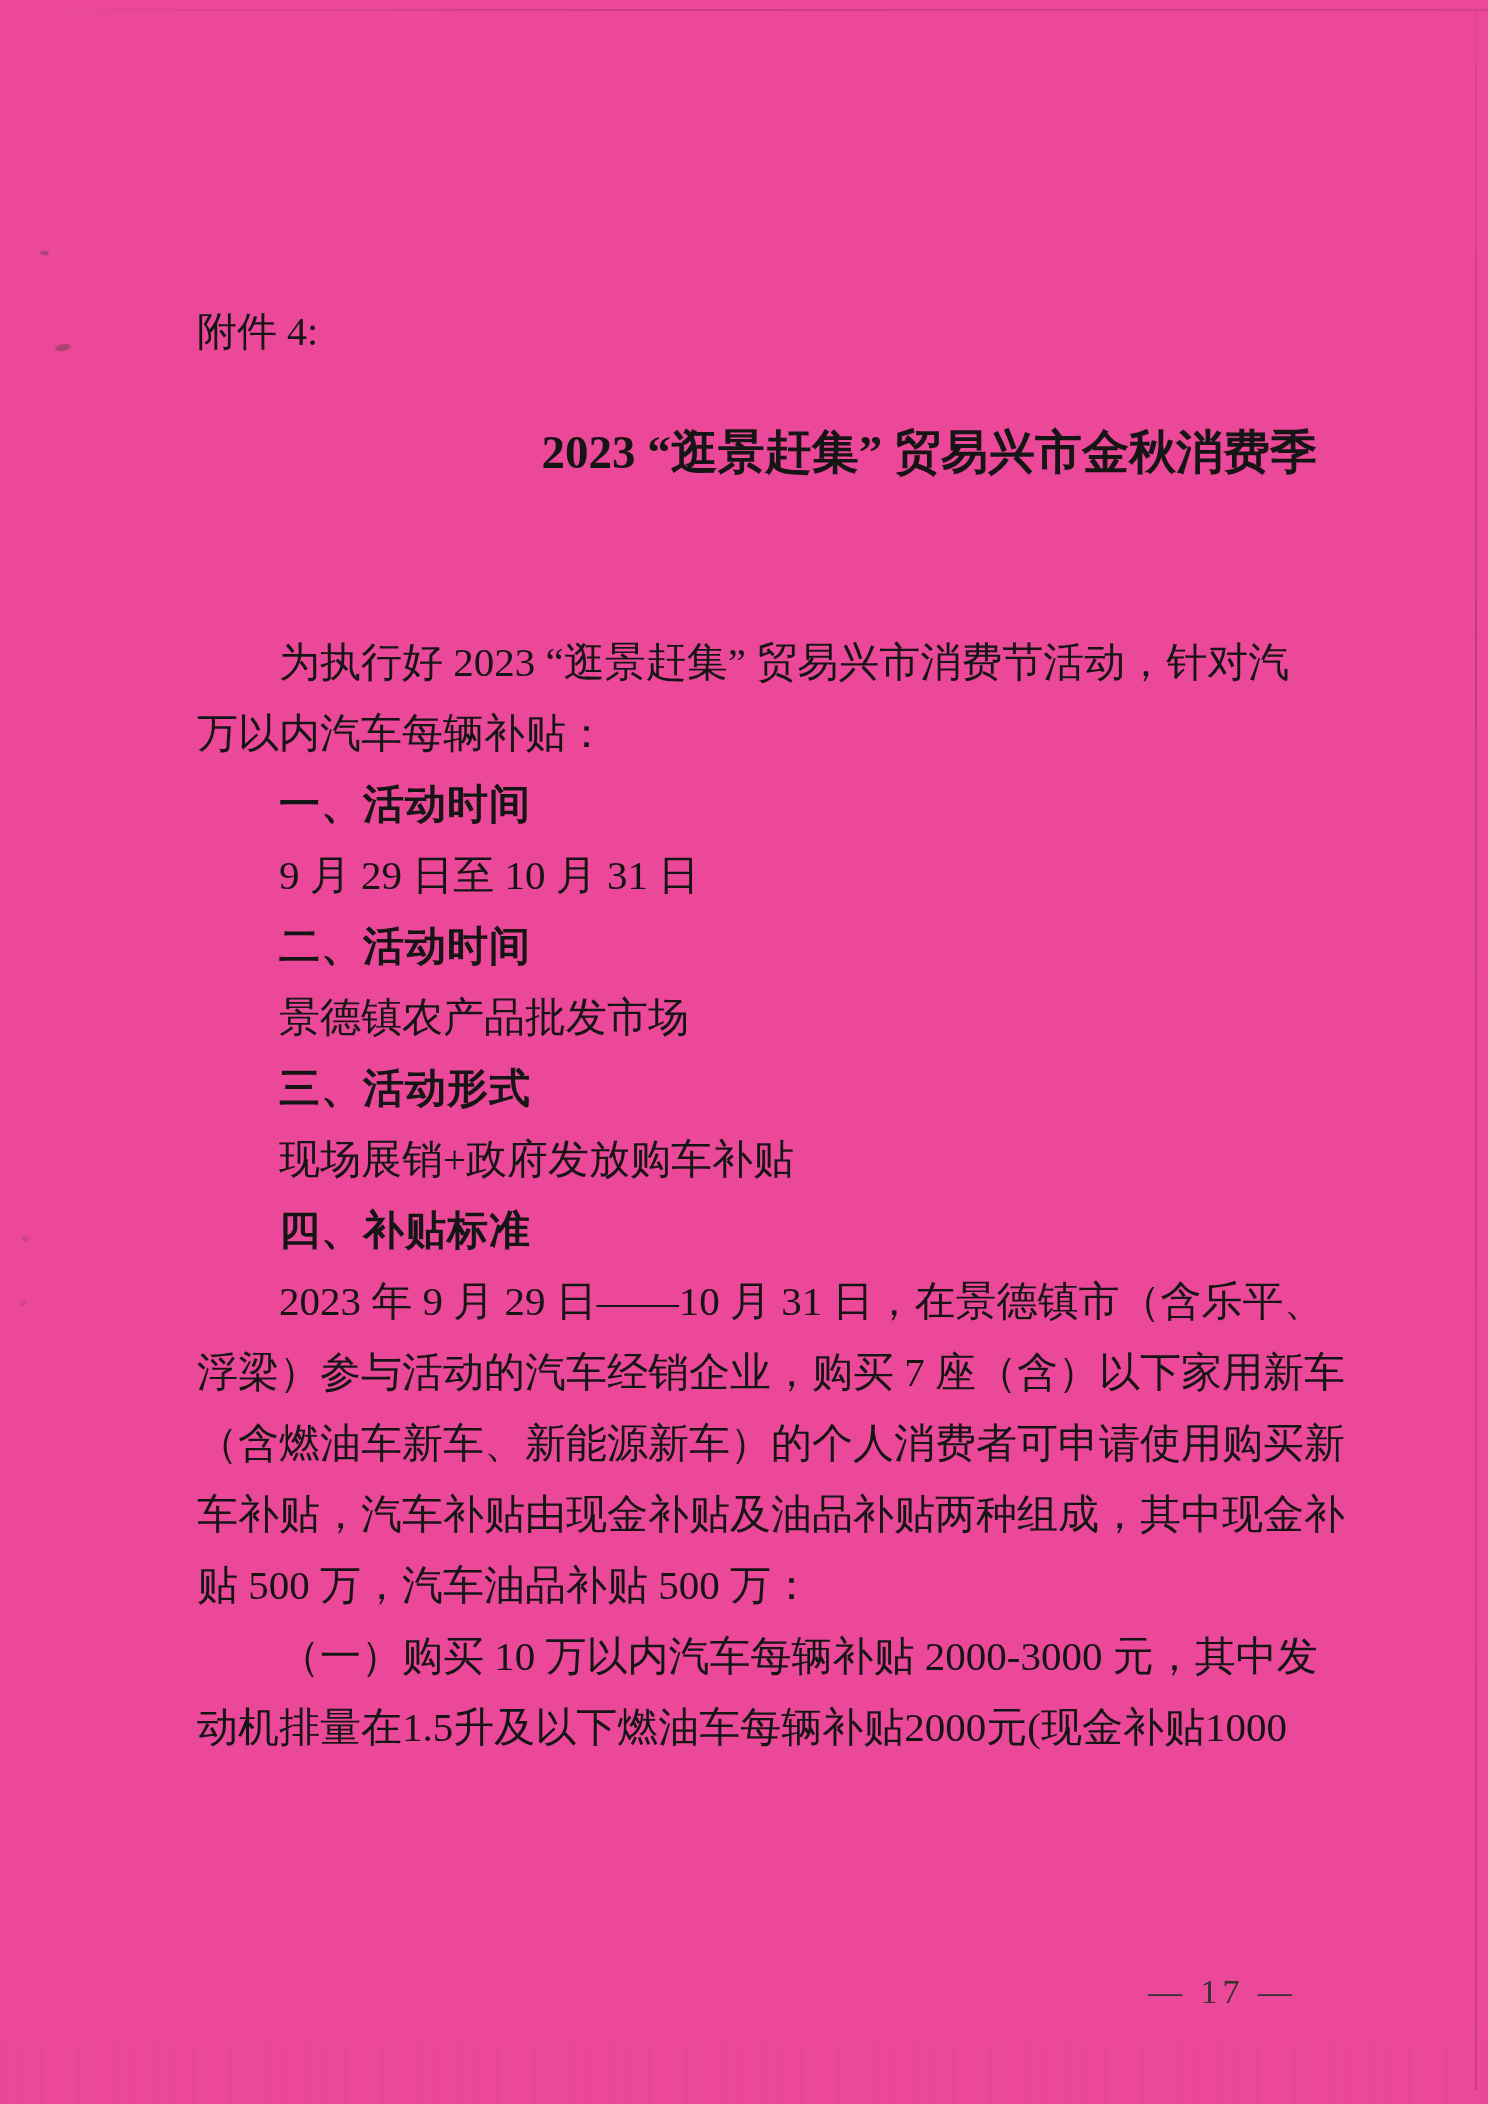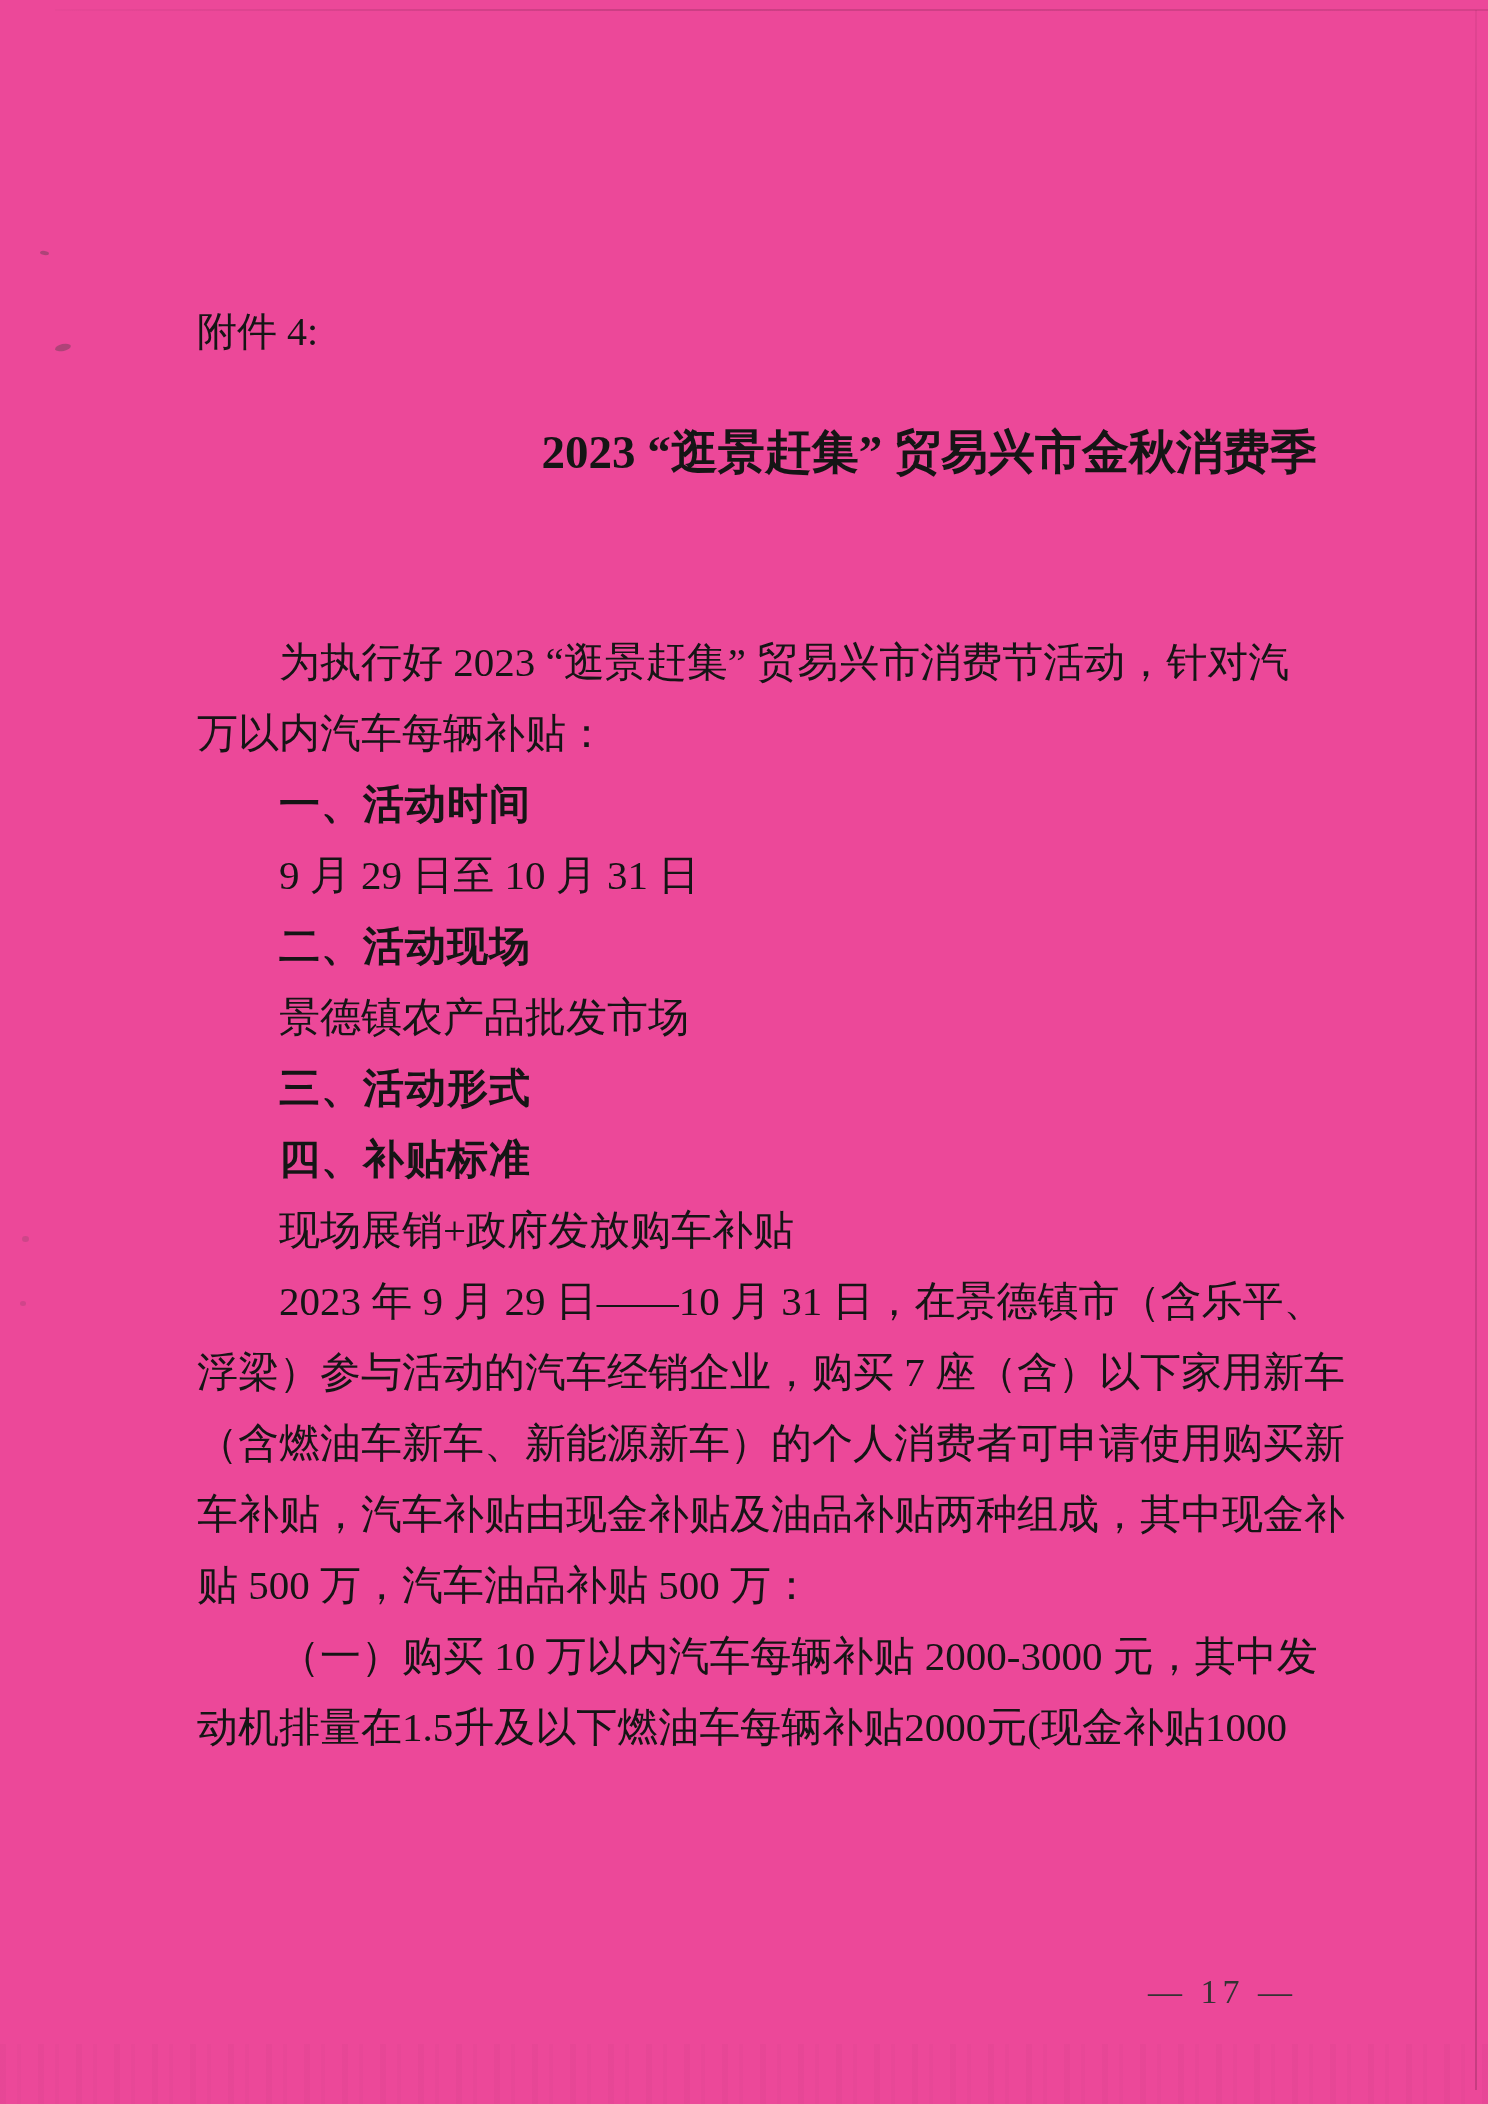--- a/index.html
+++ b/index.html
@@ -79,25 +79,25 @@
   <div class="attachment-label">附件 4:</div>
 
   <div class="doc-title l1">2023 “逛景赶集” 贸易兴市金秋消费季</div>
 
 
   <div class="doc-body">
       <div class="line indent">为执行好 2023 “逛景赶集” 贸易兴市消费节活动，针对汽</div>
       <div class="line">万以内汽车每辆补贴：</div>
       <div class="line indent heading">一、活动时间</div>
       <div class="line indent">9 月 29 日至 10 月 31 日</div>
-      <div class="line indent heading">二、活动现场</div>
+      <div class="line indent heading">二、活动时间</div>
       <div class="line indent">景德镇农产品批发市场</div>
       <div class="line indent heading">三、活动形式</div>
+      <div class="line indent">现场展销+政府发放购车补贴</div>
       <div class="line indent heading">四、补贴标准</div>
-      <div class="line indent">现场展销+政府发放购车补贴</div>
       <div class="line indent">2023 年 9 月 29 日——10 月 31 日，在景德镇市（含乐平、</div>
       <div class="line">浮梁）参与活动的汽车经销企业，购买 7 座（含）以下家用新车</div>
       <div class="line">（含燃油车新车、新能源新车）的个人消费者可申请使用购买新</div>
       <div class="line">车补贴，汽车补贴由现金补贴及油品补贴两种组成，其中现金补</div>
       <div class="line">贴 500 万，汽车油品补贴 500 万：</div>
       <div class="line indent">（一）购买 10 万以内汽车每辆补贴 2000-3000 元，其中发</div>
       <div class="line">动机排量在1.5升及以下燃油车每辆补贴2000元(现金补贴1000</div>
     </div>
 
   <div class="page-number">— 17 —</div>

